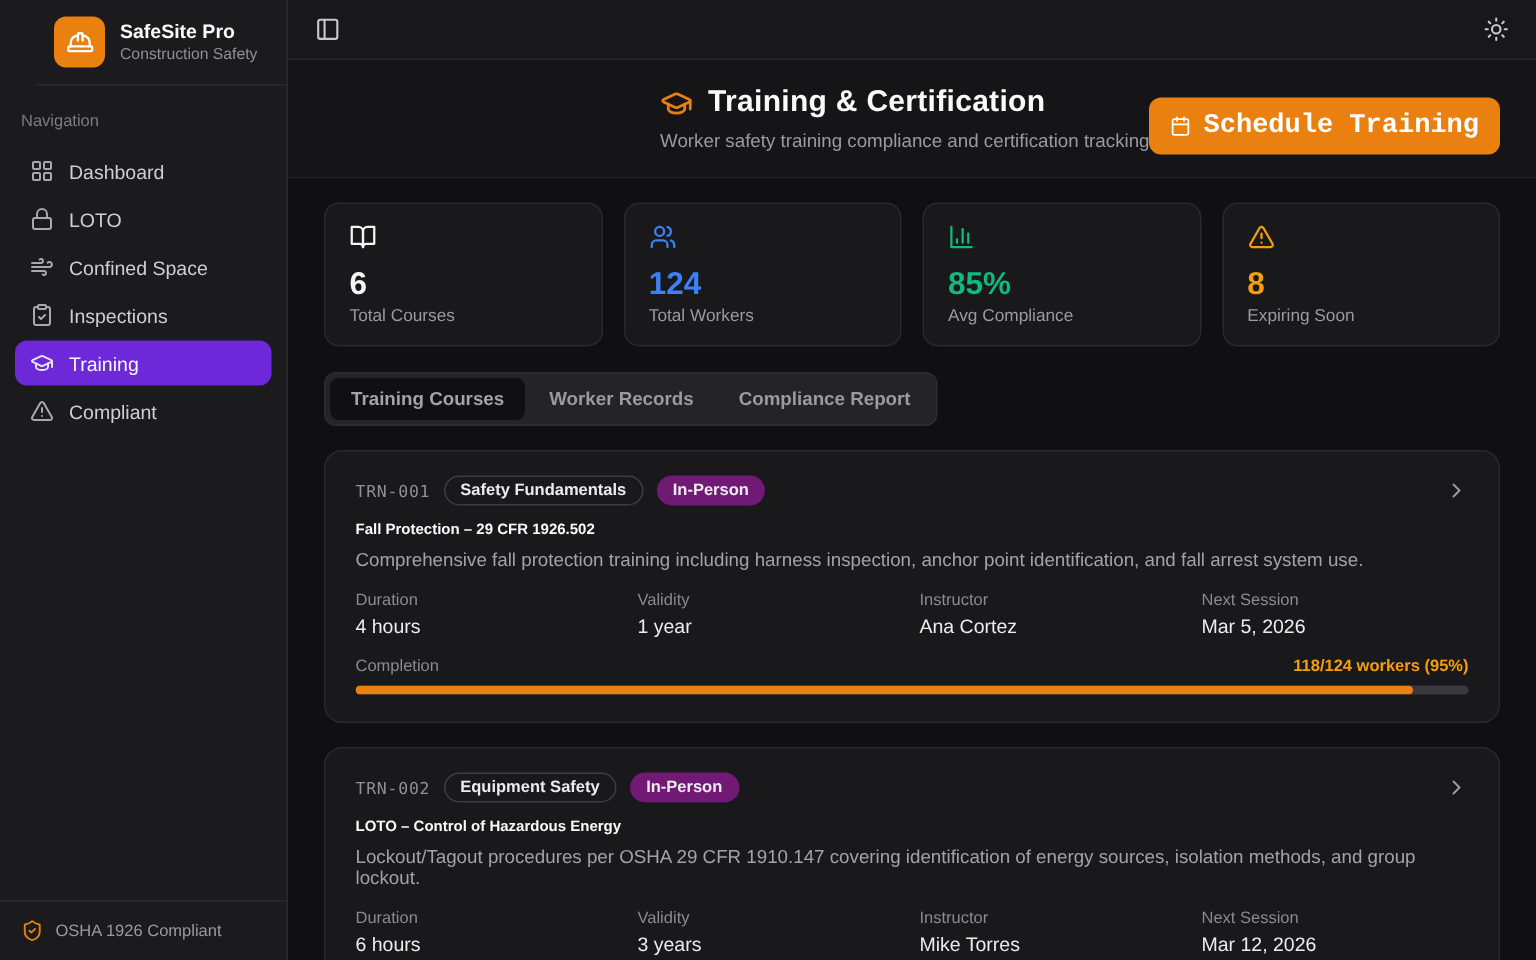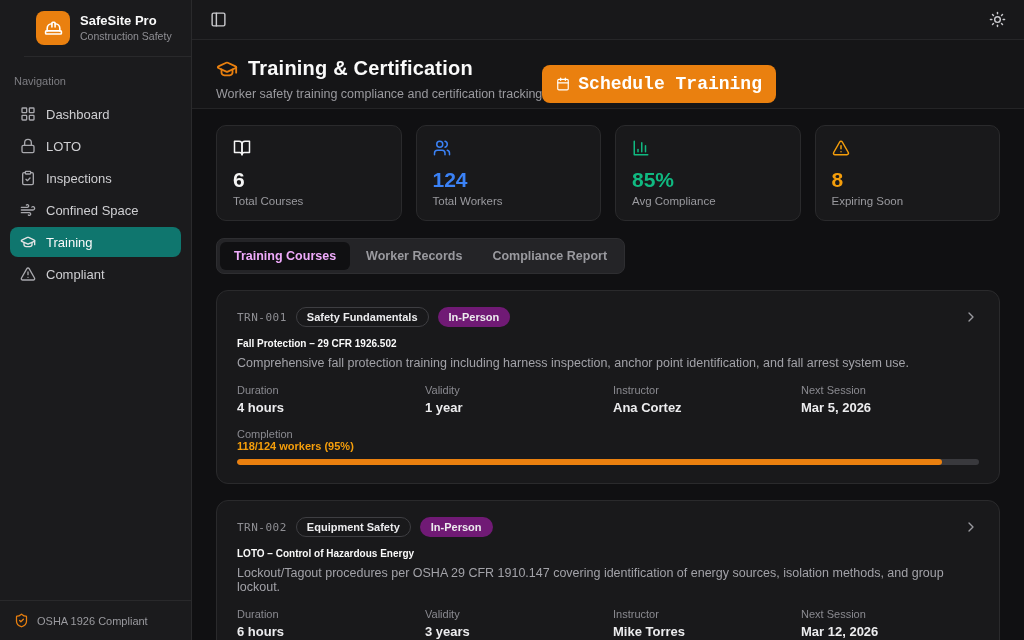--- a/index.html
+++ b/index.html
@@ -9,64 +9,64 @@
   
   .sidebar { width:192px; min-width:192px; height:100%; background:#1b1b1d; border-right:1px solid #2a2a2c; display:flex; flex-direction:column; }
   .logo-row { display:flex; align-items:center; gap:10px; padding:11px 12px; border-bottom:1px solid #29292b;margin-left:24px; }
   .logo-box { width:34px; height:34px; border-radius:8px; background:#ea800f; display:flex; align-items:center; justify-content:center; color:#fff; flex-shrink:0; }
   .logo-title { font-size:13px; font-weight:bold; color:#fafafa; line-height:1.25; }
   .logo-sub { font-size:10.5px; color:#8f8f94; line-height:1.25; }
   .nav { padding:12px 10px; display:flex; flex-direction:column; gap:2px; }
   .nav-label { font-size:11px; color:#7d7d82; margin:6px 4px 10px; }
   .nav-item { display:flex; align-items:center; gap:10px; padding:7px 10px; border-radius:8px; font-size:13px; color:#cfcfd2; cursor:pointer; }
   .nav-item .ni { color:#a8a8ad; display:flex; }
-  .nav-item.active { background:#0f766e; color:#fafafa; }
+  .nav-item.active { background:#6d28d9; color:#fafafa; }
   .nav-item.active .ni { color:#e5e5e5; }
   .sidebar-footer { margin-top:auto; border-top:1px solid #29292b; padding:12px 14px; display:flex; align-items:center; gap:8px; font-size:11px; color:#9a9a9f; }
   .sidebar-footer .fi { color:#ea800f; display:flex; }
 
   
   .main { flex:1; display:flex; flex-direction:column; height:100%; overflow:hidden; }
   .topbar { height:40px; min-height:40px; background:#18181a; border-bottom:1px solid #262628; display:flex; align-items:center; justify-content:space-between; padding:0 16px; }
   .icon-btn { background:none; border:none; color:#c9c9cd; cursor:pointer; display:flex; padding:2px; }
 
-  .page-header { background:#151517; border-bottom:1px solid #242426; padding:17px 24px 5px; display:flex; align-items:flex-start; justify-content:flex-start; }
+  .page-header { background:#151517; border-bottom:1px solid #242426; padding:17px 24px 15px; display:flex; align-items:flex-start; justify-content:flex-end; }
   .title-row { display:flex; align-items:center; gap:10px; }
   .title-row .hi { color:#ea800f; display:flex; }
   .page-title { font-size:20px; font-weight:bold; color:#fafafa; letter-spacing:.2px; }
   .page-subtitle { font-size:12.5px; color:#9a9a9f; margin-top:7px; }
   .primary-btn { display:flex; align-items:center; gap:8px; background:#ea800f; color:#fff; border:none; border-radius:8px; padding:9px 14px; font-size:18px; font-weight:bold; cursor:pointer; margin-top:8px; font-family:Liberation Mono, monospace; }
 
   .content { flex:1; padding:16px 24px; overflow:hidden; background:#101012; }
 
   
   .stats { display:grid; grid-template-columns:repeat(4,1fr); gap:14px; }
   .stat-card { background:#19191b; border:1px solid #2a2a2c; border-radius:10px; padding:13px 16px; }
   .stat-icon { display:flex; }
   .stat-value { font-size:21px; font-weight:bold; margin-top:11px; line-height:1.1; }
   .stat-label { font-size:11.5px; color:#9a9a9f; margin-top:4px; }
 
   
   .tabs { display:inline-flex; background:#242427; border:1px solid #2e2e31; border-radius:8px; padding:3px; margin-top:17px; gap:2px; }
   .tab { border:none; background:transparent; color:#9a9a9f; font-size:12.5px; font-weight:bold; padding:7px 14px; border-radius:6px; cursor:pointer; font-family:inherit; }
-  .tab.active { background:#101012; color:#f0abfc; }
+  .tab.active { background:#101012; color:#a3a3a3; }
 
   
   .course-card { background:#19191b; border:1px solid #2a2a2c; border-radius:12px; padding:16px 20px 18px; margin-top:16px; cursor:pointer; }
   .cc-top { display:flex; align-items:center; gap:9px; }
   .cc-id { font-family:"DejaVu Sans Mono", monospace; font-size:11px; color:#8f8f94; letter-spacing:.5px; }
   .badge-outline { border:1px solid #3e3e42; border-radius:999px; padding:3px 10px; font-size:11px; font-weight:bold; color:#ececee; }
   .badge-fill { background:#701a75; border-radius:999px; padding:4px 11px; font-size:11px; font-weight:bold; color:#ececee; }
   .cc-chevron { margin-left:auto; color:#9a9a9f; display:flex; }
   .cc-title { font-size:10px; font-weight:bold; color:#fafafa; margin-top:11px; }
   .cc-desc { font-size:12.5px; color:#a2a2a8; margin-top:7px; }
   .cc-details { display:grid; grid-template-columns:repeat(4,1fr); gap:10px; margin-top:14px; }
   .dt-label { font-size:11px; color:#8a8a90; }
-  .dt-value { font-size:13px; font-weight:bold; color:#ececee; margin-top:4px; }
-  .cc-completion { display:flex; align-items:baseline; justify-content:space-between; margin-top:13px;flex-direction:column; }
+  .dt-value { font-size:13px; font-weight:normal; color:#ececee; margin-top:4px; }
+  .cc-completion { display:flex; align-items:baseline; justify-content:space-between; margin-top:13px; }
   .comp-label { font-size:11px; color:#8a8a90; }
   .comp-text { font-size:11px; font-weight:bold; }
   .progress-track { height:6px; background:#39393d; border-radius:3px; margin-top:7px; overflow:hidden; }
   .progress-fill { height:100%; border-radius:3px; }
 
   svg { display:block; }
 </style>
 </head>
 <body>
 
@@ -107,37 +107,37 @@
             <rect width="18" height="11" x="3" y="11" rx="2"></rect>
             <path d="M7 11V7a5 5 0 0 1 10 0v4"></path>
           </svg>
         </span>
       <span>LOTO</span>
     </div>
 
     <div class="nav-item">
       <span class="ni">
           <svg width="16" height="16" viewBox="0 0 24 24" fill="none" stroke="currentColor" stroke-width="2" stroke-linecap="round" stroke-linejoin="round">
+            <path d="M17.7 7.7a2.5 2.5 0 1 1 1.8 4.3H2"></path>
+            <path d="M9.6 4.6A2 2 0 1 1 11 8H2"></path>
+            <path d="M12.6 19.4A2 2 0 1 0 14 16H2"></path>
+          </svg>
+        </span>
+      <span>Confined Space</span>
+    </div>
+
+    <div class="nav-item">
+      <span class="ni">
+          <svg width="16" height="16" viewBox="0 0 24 24" fill="none" stroke="currentColor" stroke-width="2" stroke-linecap="round" stroke-linejoin="round">
             <rect width="8" height="4" x="8" y="2" rx="1"></rect>
             <path d="M16 4h2a2 2 0 0 1 2 2v14a2 2 0 0 1-2 2H6a2 2 0 0 1-2-2V6a2 2 0 0 1 2-2h2"></path>
             <path d="m9 14 2 2 4-4"></path>
           </svg>
         </span>
       <span>Inspections</span>
-    </div>
-
-    <div class="nav-item">
-      <span class="ni">
-          <svg width="16" height="16" viewBox="0 0 24 24" fill="none" stroke="currentColor" stroke-width="2" stroke-linecap="round" stroke-linejoin="round">
-            <path d="M17.7 7.7a2.5 2.5 0 1 1 1.8 4.3H2"></path>
-            <path d="M9.6 4.6A2 2 0 1 1 11 8H2"></path>
-            <path d="M12.6 19.4A2 2 0 1 0 14 16H2"></path>
-          </svg>
-        </span>
-      <span>Confined Space</span>
     </div>
 
     <div class="nav-item active">
       <span class="ni">
           <svg width="16" height="16" viewBox="0 0 24 24" fill="none" stroke="currentColor" stroke-width="2" stroke-linecap="round" stroke-linejoin="round">
             <path d="M21.42 10.92a1 1 0 0 0-.02-1.84L12.83 5.18a2 2 0 0 0-1.66 0L2.6 9.08a1 1 0 0 0 0 1.83l8.57 3.91a2 2 0 0 0 1.66 0z"></path>
             <path d="M22 10v6"></path>
             <path d="M6 12.5V16a6 3 0 0 0 12 0v-3.5"></path>
           </svg>
         </span>

